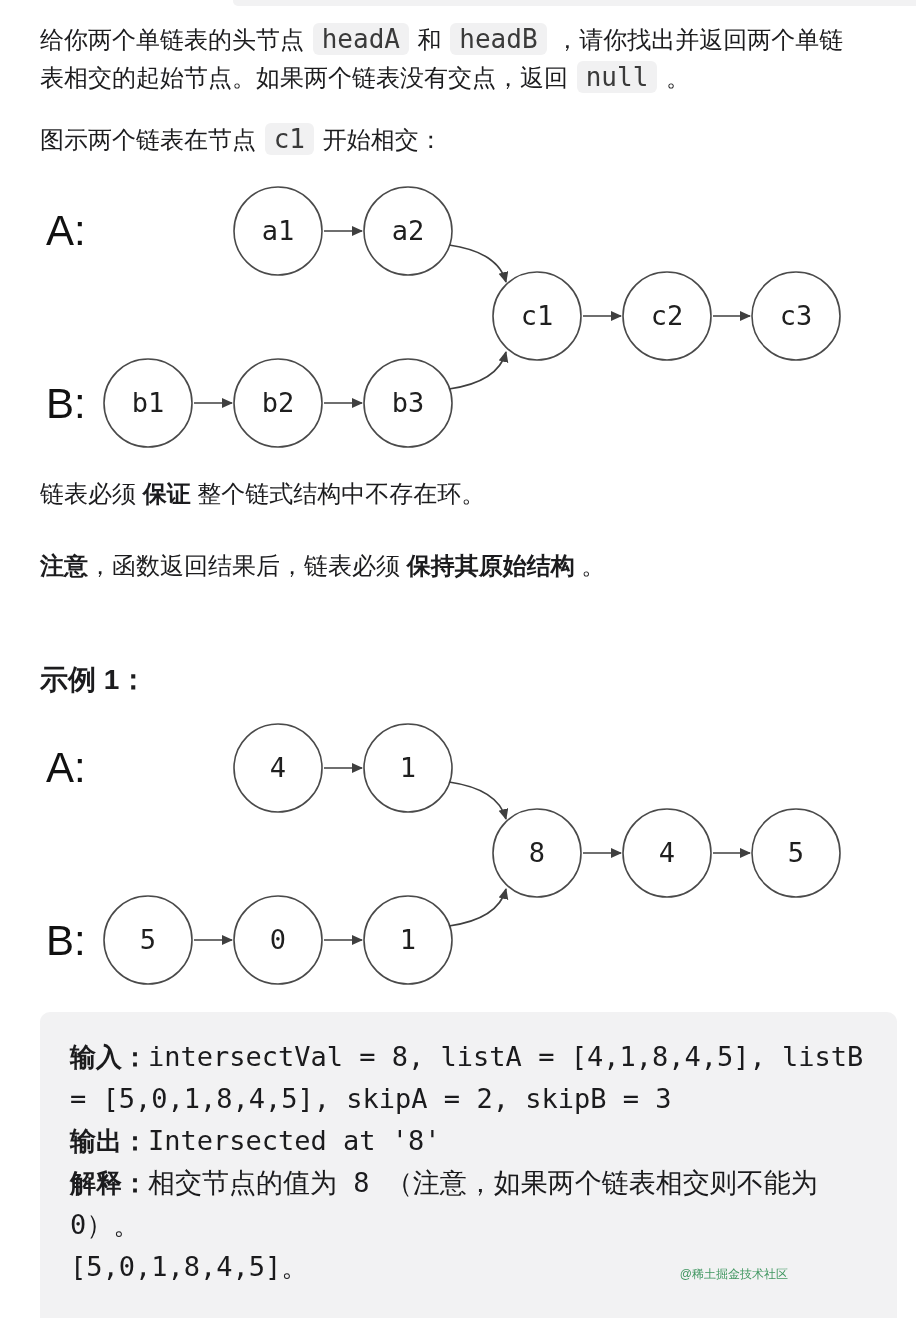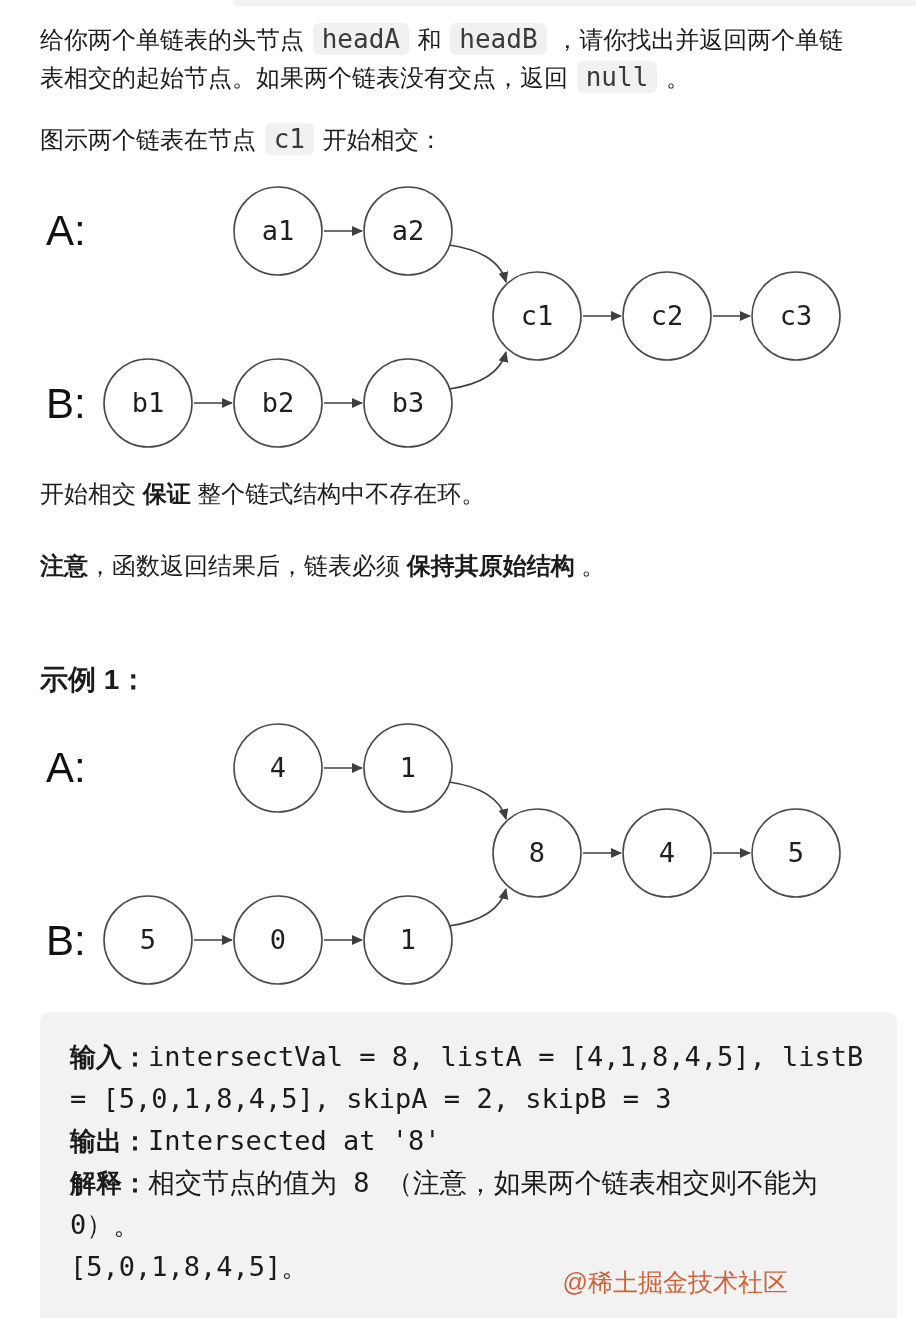--- a/index.html
+++ b/index.html
@@ -30,22 +30,22 @@
                 font-size:42px; fill:#111; }
 
   .code-block { position:absolute; left:40px; top:1012px; width:857px; height:340px;
                 background:#f2f2f3; border-radius:10px; padding:24px 30px;
                 font-family:"DejaVu Sans Mono","Liberation Mono",monospace;
                 font-size:27px; line-height:42px; color:#1b1b1d; }
   .cline { white-space:nowrap; }
   .cline b { font-family:"Liberation Sans","DejaVu Sans",sans-serif;
              font-weight:700; font-size:26px;text-align:right; }
 
-  .watermark { position:absolute; right:28px; top:1266px; font-size:25px;
-               color:#c2410c; opacity:.8; white-space:nowrap; }
+  .watermark { position:absolute; right:28px; top:1266px; font-size:12px;
+               color:#15803d; opacity:.8; white-space:nowrap; }
 </style>
 </head>
 <body>
 
 <div class="page">
 
   <div class="top-strip"></div>
 
   <div class="para" style="top:20px">
     <span>给你两个单链表的头节点 </span><code class="ic">headA</code><span> 和 </span><code class="ic">headB</code><span> ，请你找出并返回两个单链</span>
@@ -89,21 +89,21 @@
     <text class="node-text" x="408" y="54">a2</text>
     <text class="node-text" x="537" y="139">c1</text>
     <text class="node-text" x="667" y="139">c2</text>
     <text class="node-text" x="796" y="139">c3</text>
     <text class="node-text" x="148" y="226">b1</text>
     <text class="node-text" x="278" y="226">b2</text>
     <text class="node-text" x="408" y="226">b3</text>
   </svg>
 
   <div class="para" style="top:475px">
-    <span>开始相交 </span><b>保证</b><span> 整个链式结构中不存在环。</span>
+    <span>链表必须 </span><b>保证</b><span> 整个链式结构中不存在环。</span>
   </div>
   <div class="para" style="top:547px">
     <b>注意</b><span>，函数返回结果后，链表必须 </span><b>保持其原始结构</b><span> 。</span>
   </div>
 
   <div class="heading" style="top:661px">示例 1：</div>
 
   <svg class="diagram" style="top:723px" width="916" height="270" viewBox="0 0 916 270">
     <defs>
       <marker id="ah2" markerUnits="userSpaceOnUse" markerWidth="13" markerHeight="12" refX="10" refY="5" orient="auto">

